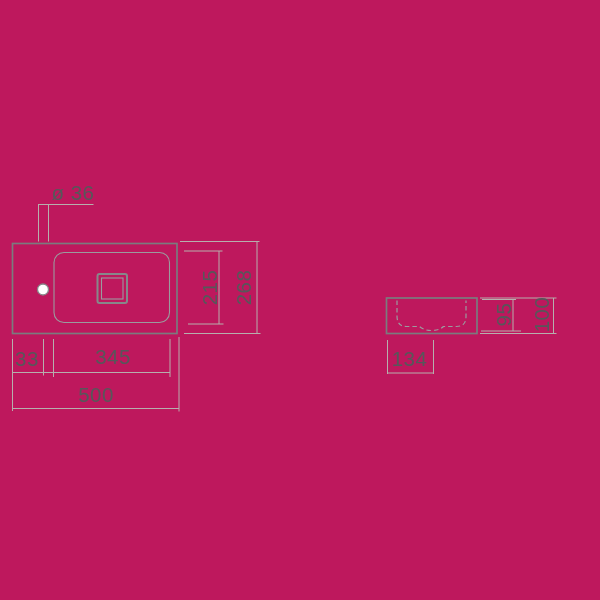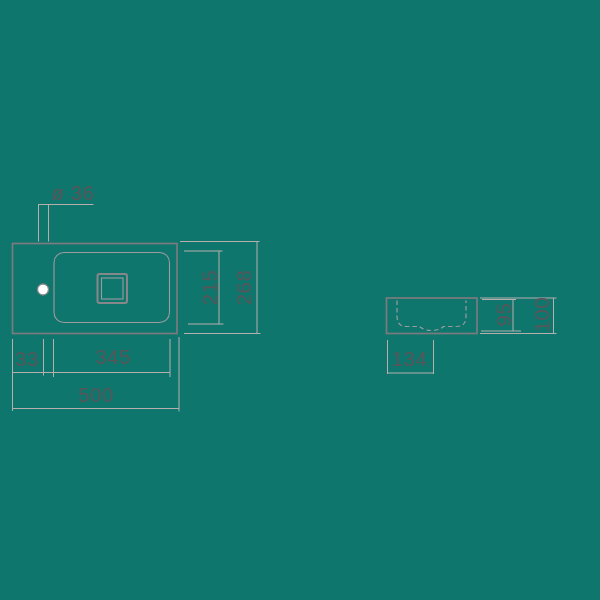--- a/index.html
+++ b/index.html
@@ -7,21 +7,21 @@
     padding: 0;
     width: 600px;
     height: 600px;
     background: #ffffff;
     overflow: hidden;
   }
   .canvas-wrap {
     position: relative;
     width: 600px;
     height: 600px;
-    background: #0f766e;
+    background: #be185d;
   }
   svg {
     display: block;
   }
   .outline {
     fill: none;
     stroke: #7b7b7e;
     stroke-width: 1.7;
   }
   .thin {

